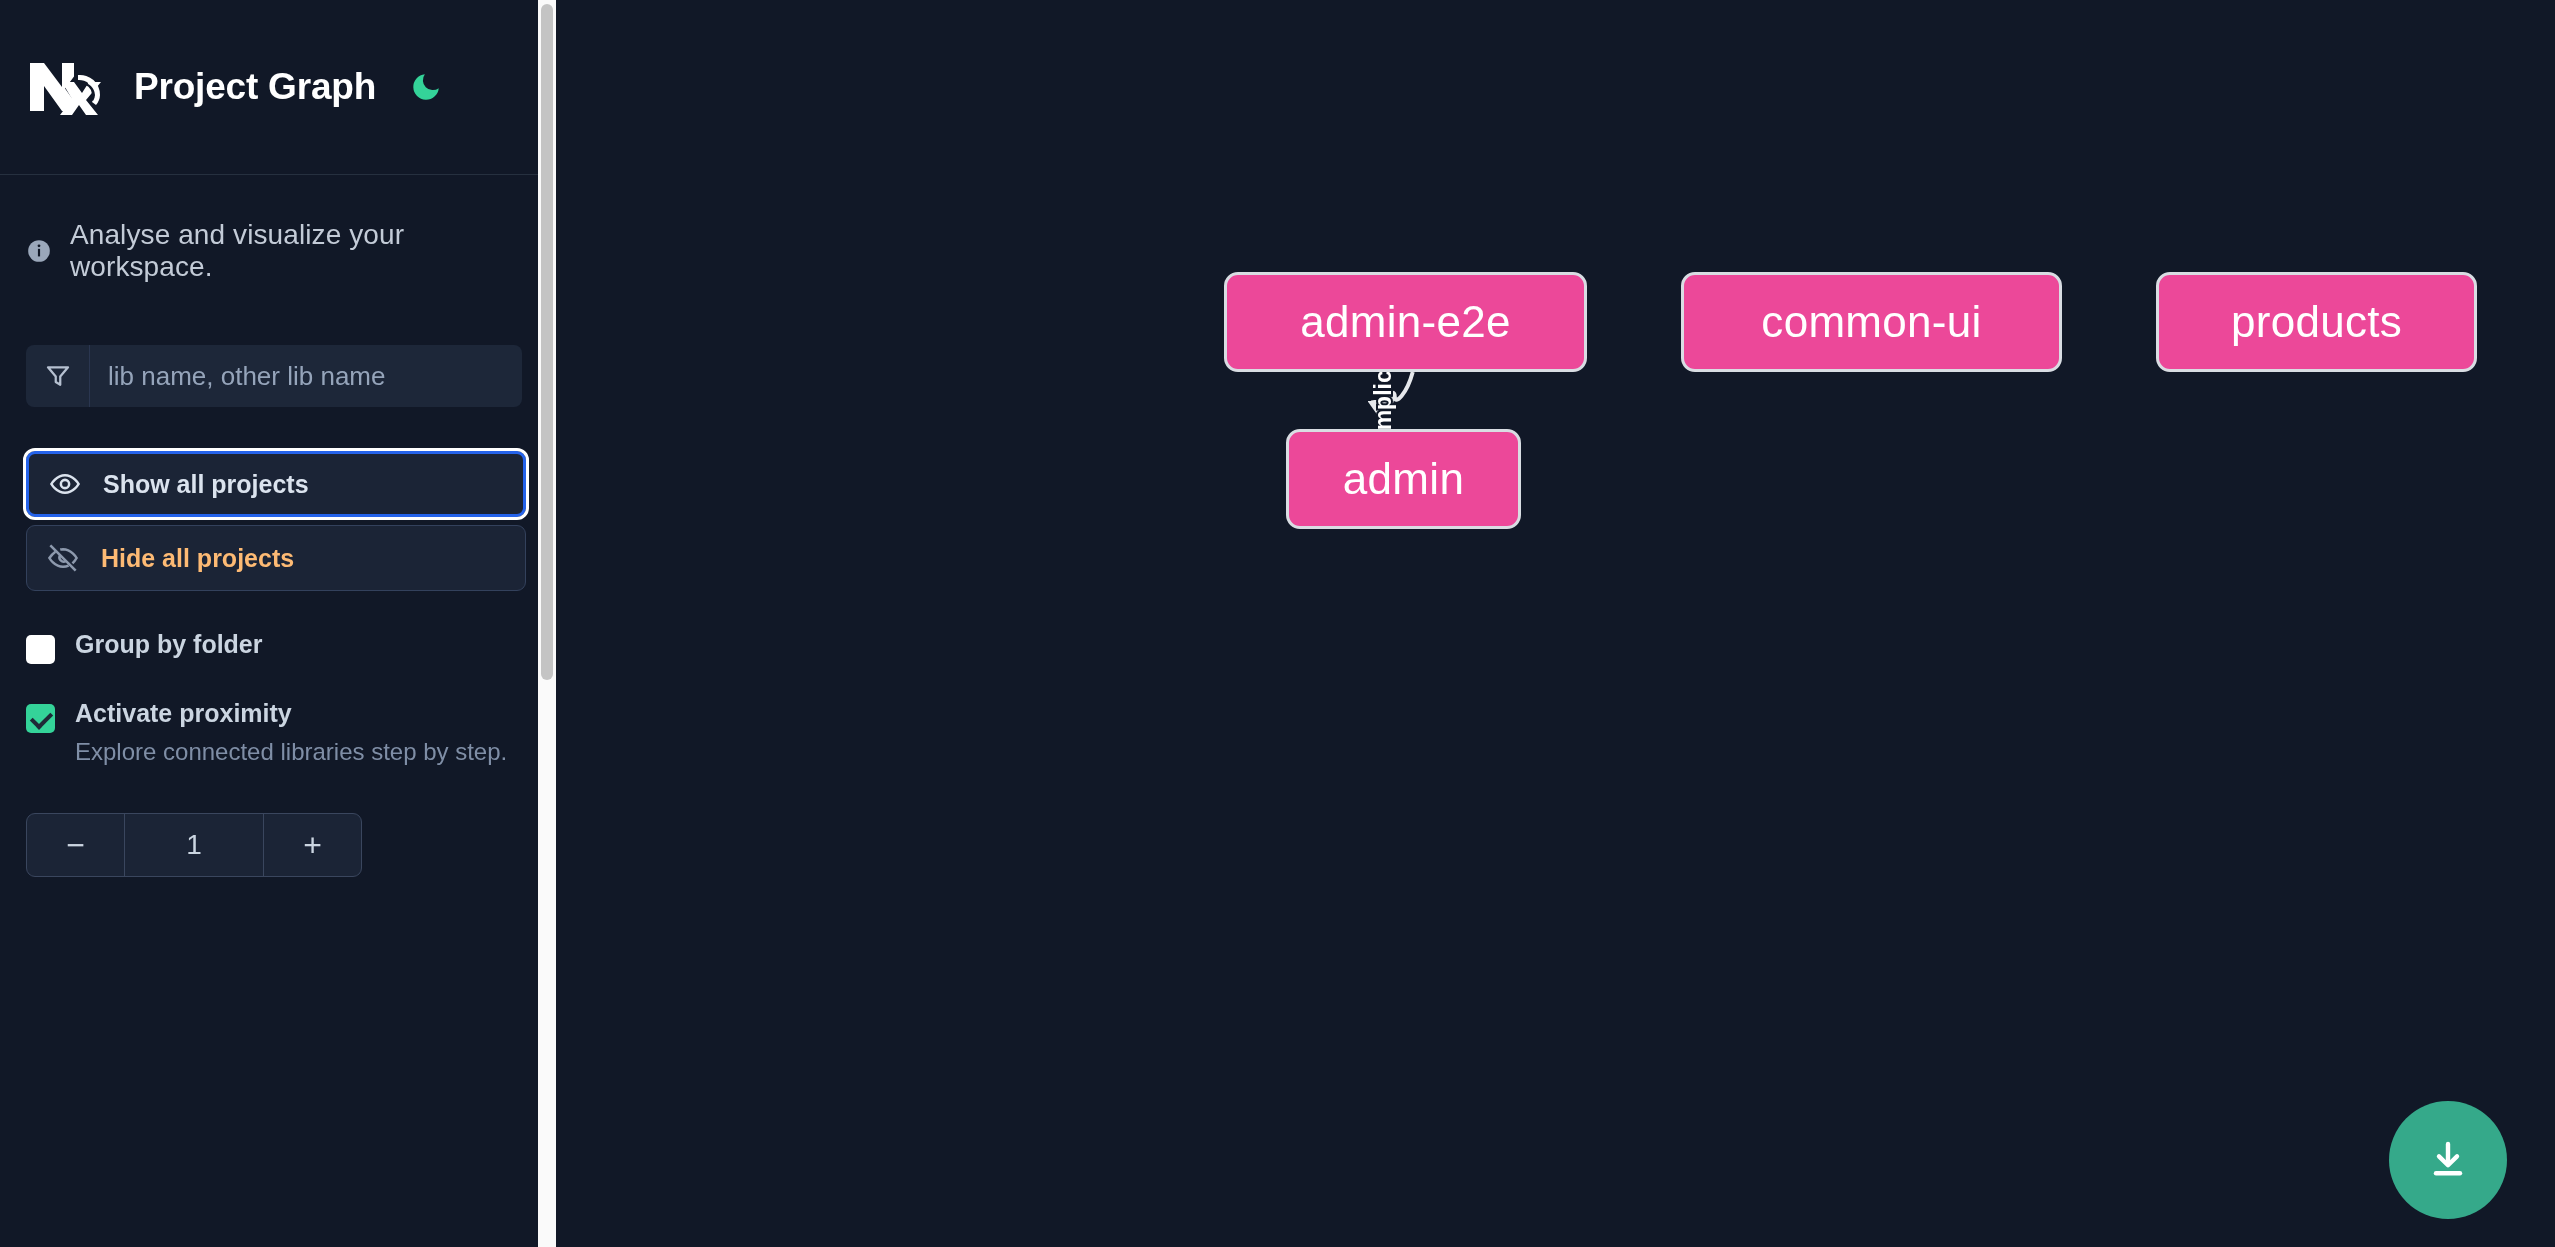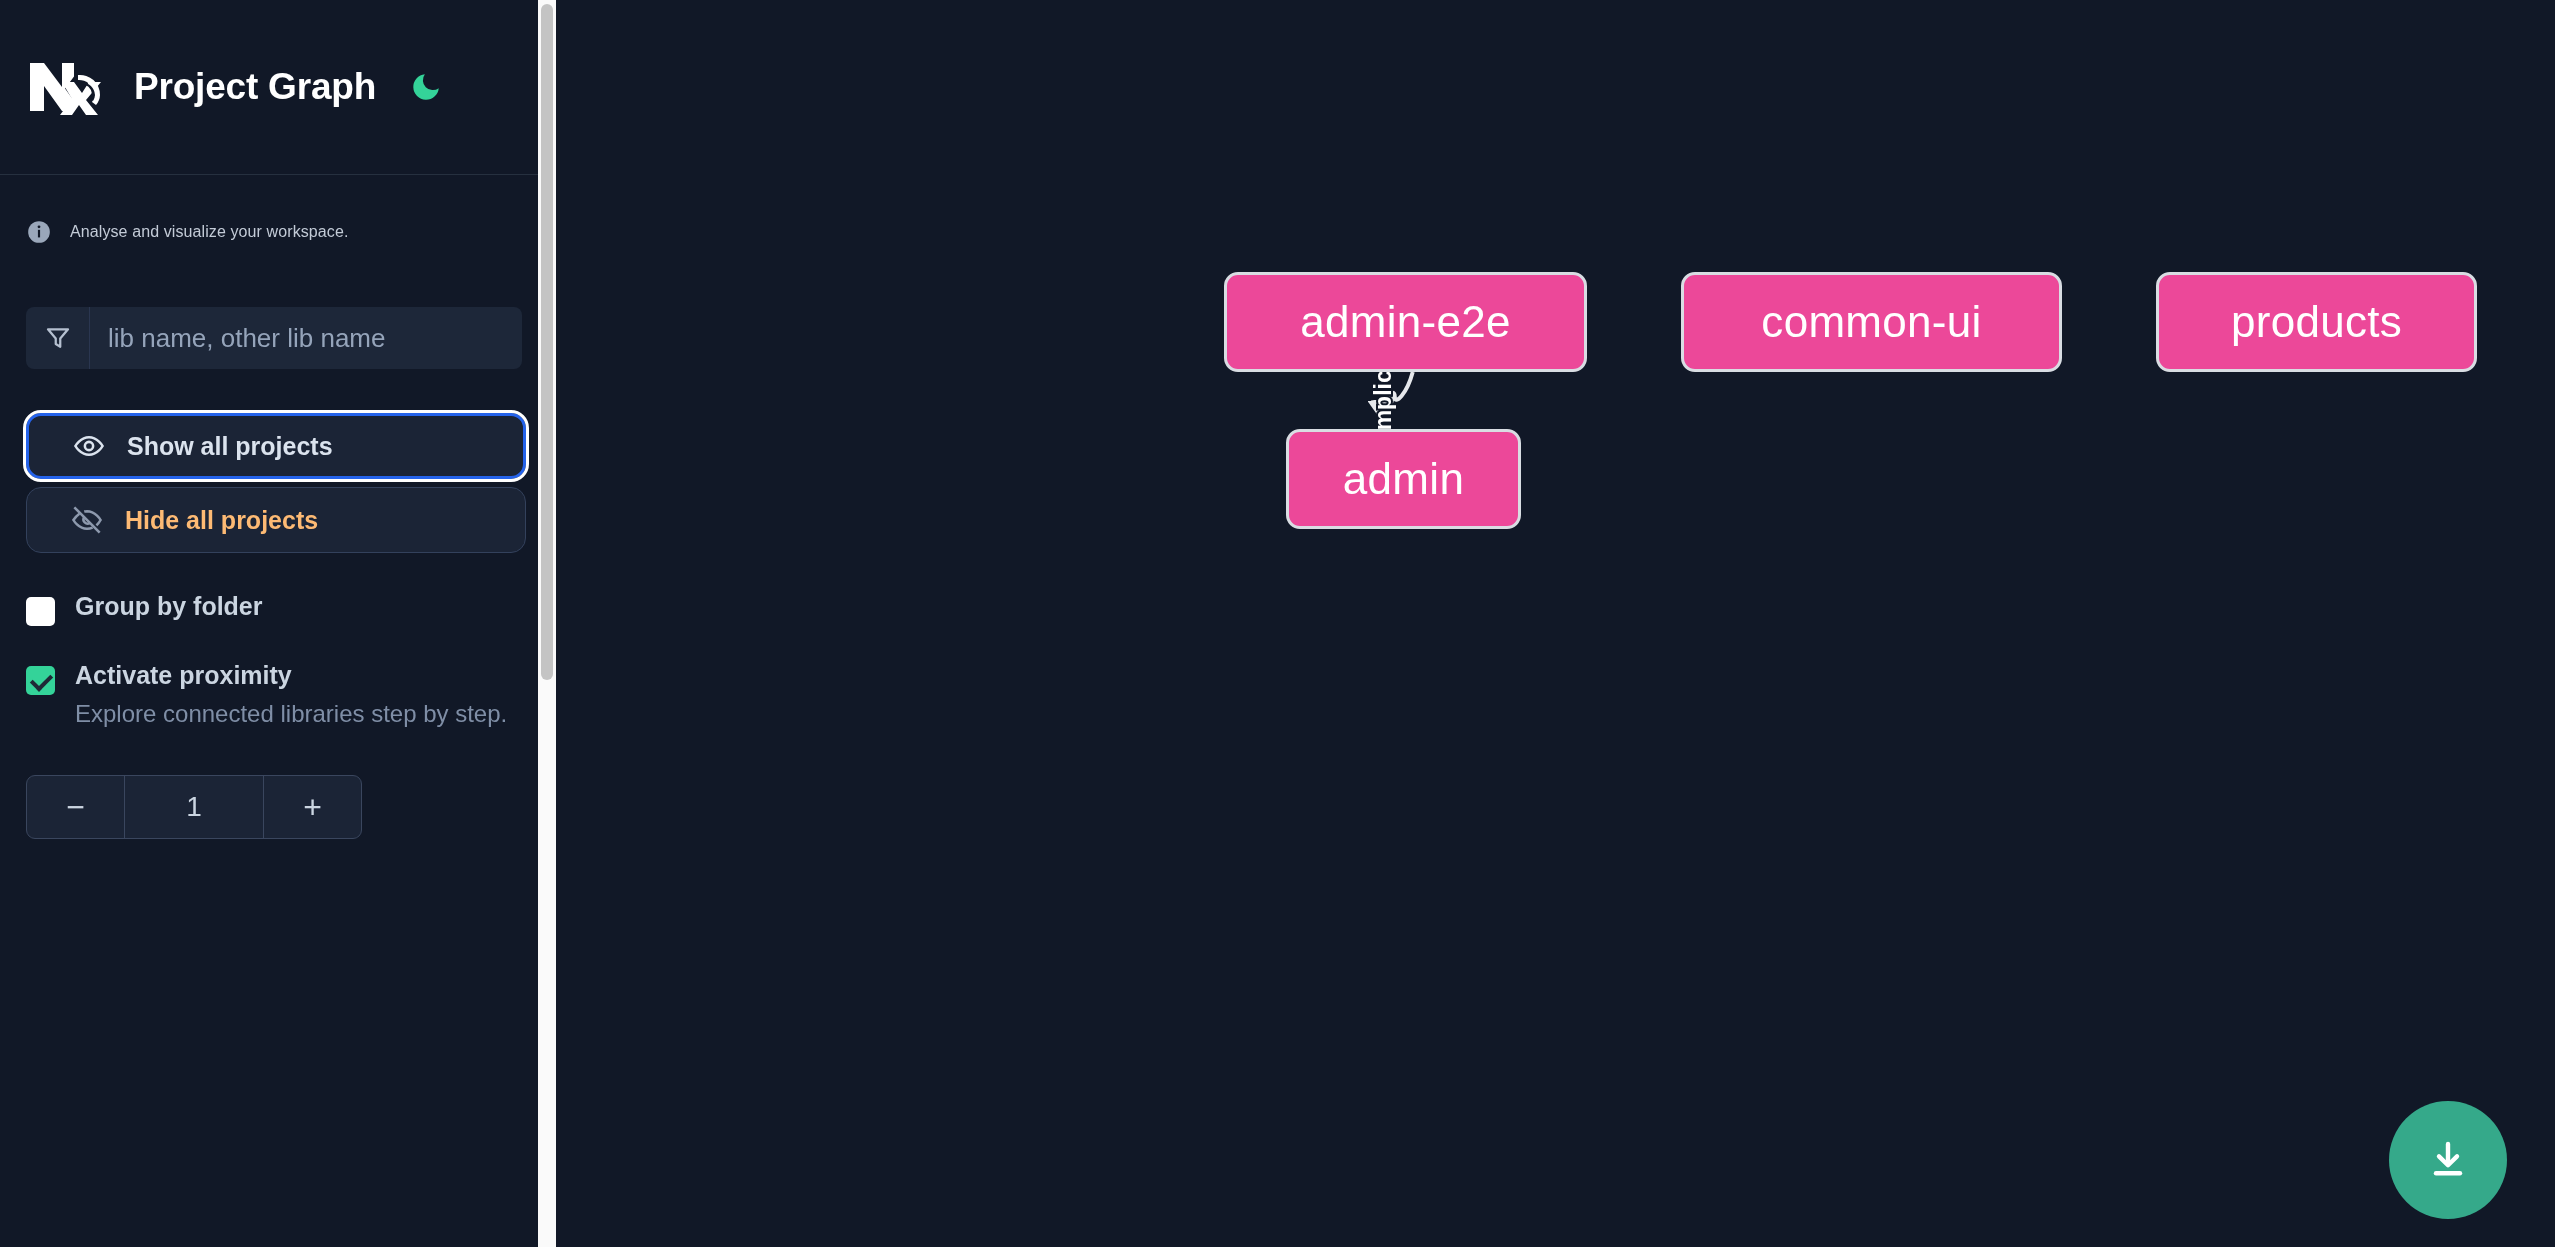--- a/index.html
+++ b/index.html
@@ -75,21 +75,21 @@
     padding-bottom: 10px;
   }
 
   .info-icon {
     width: 26px;
     height: 26px;
     flex: 0 0 26px;
   }
 
   .desc-text {
-    font-size: 16px;
+    font-size: 28px;
     color: #c3cbd7;
     letter-spacing: 0.1px;
   }
 
   
   .search-wrap {
     margin-top: 52px;
     display: flex;
     align-items: stretch;
     height: 62px;
@@ -166,22 +166,22 @@
   }
 
   
   .act-btn {
     margin-top: 44px;
     height: 66px;
     width: 500px;
     display: flex;
     align-items: center;
     gap: 22px;
-    padding-left: 44px;
-    border-radius: 15px;
+    padding-left: 20px;
+    border-radius: 9px;
     background: #1b2436;
     border: 1px solid #33415c;
     color: #dbe3ee;
     font-size: 25px;
     font-weight: 700;
     cursor: pointer;
     font-family: "Liberation Sans", sans-serif;
   }
   .act-btn.focused {
     border: 3px solid #2563eb;

